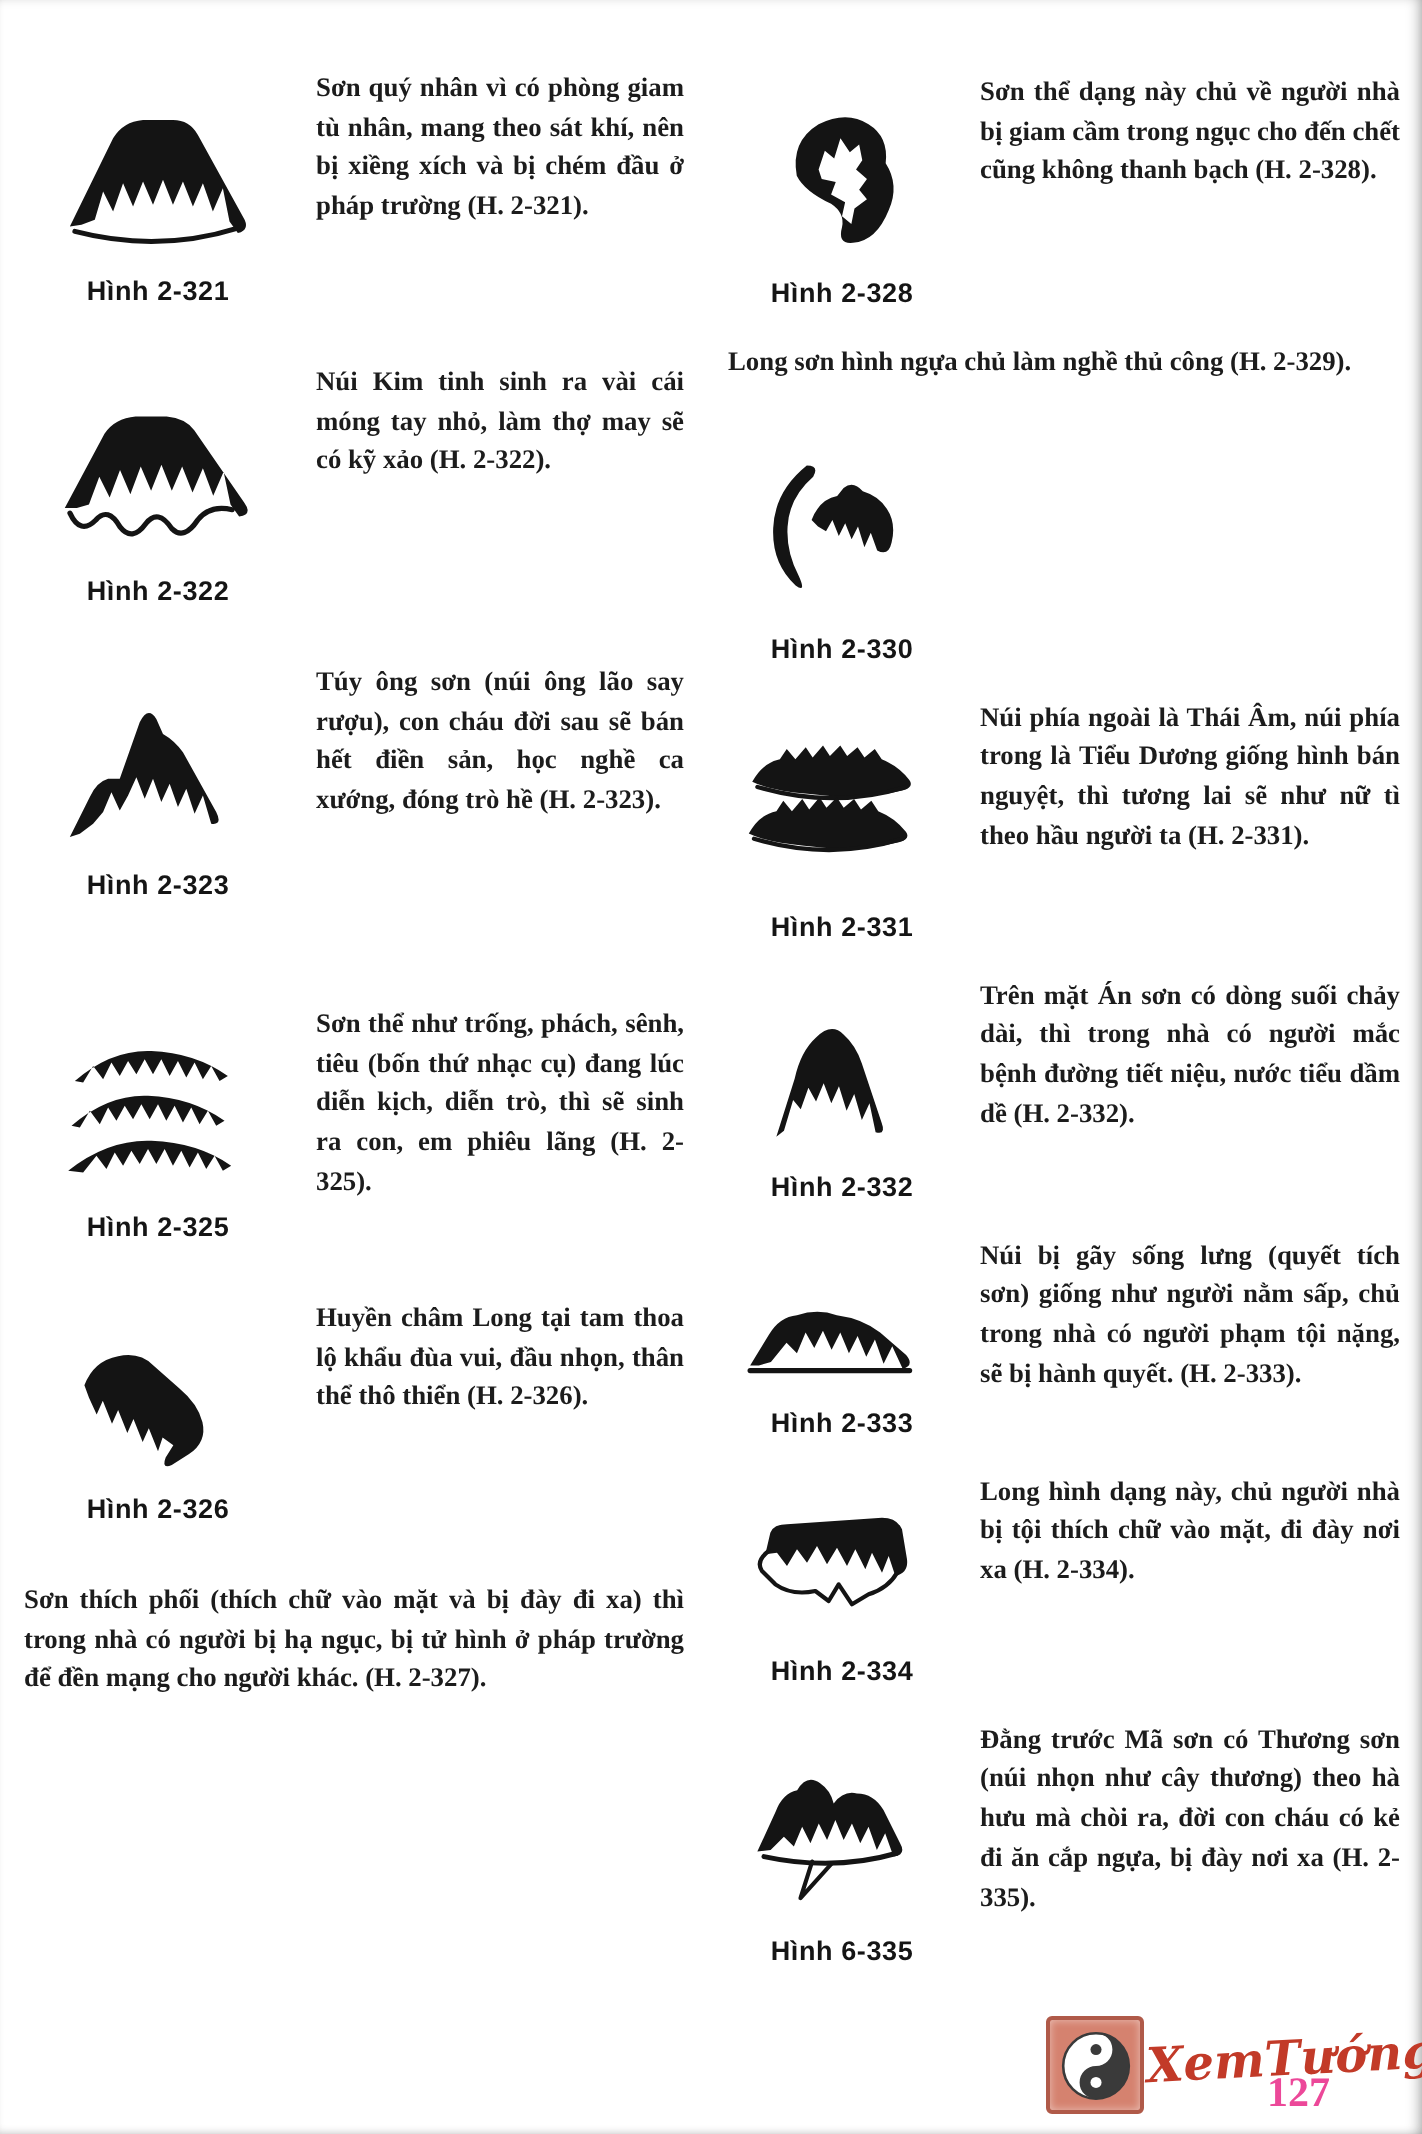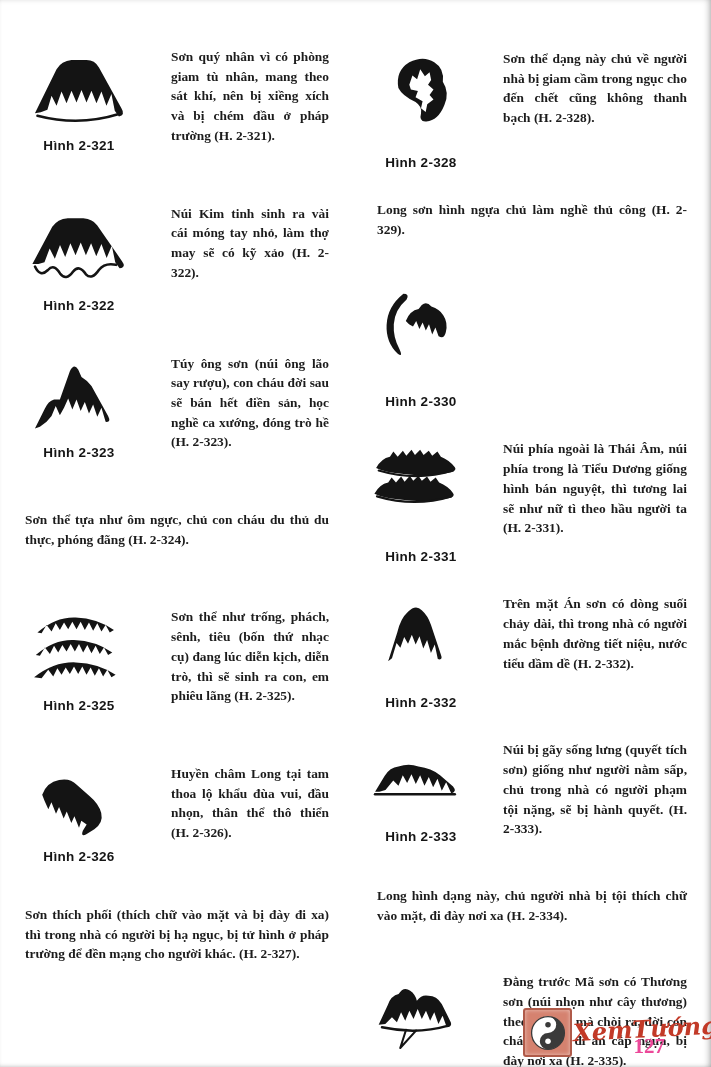--- a/index.html
+++ b/index.html
@@ -7,25 +7,25 @@
         box-shadow:inset -4px 0 7px -3px rgba(0,0,0,.35), inset 0 -2px 4px -2px rgba(0,0,0,.15);
         font-family:"Liberation Serif", serif;}
   .col{position:absolute;top:0;display:flex;flex-direction:column;}
   .col-left{left:6px;width:348px;padding-top:30px;}
   .col-right{left:358px;width:350px;padding-top:32px;}
   .entry{display:flex;flex-direction:row;}
   .col-left .entry{margin-bottom:24px;}
   .col-right .entry{margin-bottom:13px;}
   .figwrap{flex:none;display:flex;flex-direction:column;align-items:center;padding-top:20px;}
   .col-left .figwrap{width:146px;}
-  .col-right .figwrap{width:126px;gap:16px;}
+  .col-right .figwrap{width:126px;}
   .fig{display:block;}
   .caption{margin-top:9px;font-family:"Liberation Sans", sans-serif;font-weight:700;
            font-size:13.5px;color:#151515;letter-spacing:.3px;white-space:nowrap;}
-  .desc{flex:1;margin:17px;padding:0 8px 0 2px;font-size:13.4px;line-height:1.47;
+  .desc{flex:1;margin:4px;padding:0 8px 0 2px;font-size:13.4px;line-height:1.47;
         font-weight:700;color:#1c1c1c;text-align:justify;}
   .col-right .desc{padding-right:4px;}
   
   .watermark{position:absolute;right:10px;bottom:10px;width:178px;height:52px;}
   .wm-box{position:absolute;left:0;top:3px;width:45px;height:45px;background:#d5826f;
           border:2px solid #b05a49;border-radius:3px;display:flex;align-items:center;justify-content:center;
           box-shadow:inset 0 0 4px rgba(255,255,255,.5);}
   .wm-text{position:absolute;left:50px;top:8px;font-family:"DejaVu Serif", serif;
            font-style:italic;font-weight:700;font-size:24px;color:#c23a28;
            transform:rotate(-3deg);letter-spacing:0px;white-space:nowrap;}
@@ -61,21 +61,20 @@
     <div class="entry">
       <div class="figwrap">
         <svg class="fig" viewBox="0 0 120 95" width="100" height="79">
             <path d="M7,86 L19,62 Q23,53 30,51 L37,51 L49,17 Q54,7 59,15 L63,24 Q70,28 75,35 L95,71 Q99,79 92,78 L87,61 L82,72 L77,57 L72,68 L67,54 L62,65 L57,51 L52,63 L47,50 L42,61 L37,70 L32,59 L27,71 L21,78 L13,84 Z" fill="#141414"></path>
           </svg>
         <div class="caption">Hình 2-323</div>
       </div>
       <p class="desc">Túy ông sơn (núi ông lão say rượu), con cháu đời sau sẽ bán hết điền sản, học nghề ca xướng, đóng trò hề (H. 2-323).</p>
     </div>
     <div class="entry">
-      <p class="desc">Sơn thể tựa như ôm ngực, chủ con cháu du thủ du thực, phóng đãng (H. 2-324).</p>
     </div>
     <div class="entry">
       <div class="figwrap">
         <svg class="fig" viewBox="0 0 120 95" width="100" height="79">
             <path d="M10,27 Q32,8 56,9 Q82,10 102,24 L97,27 L92,18 L87,26 L82,16 L77,25 L72,15 L67,24 L62,14 L57,23 L52,14 L47,23 L42,15 L37,24 L32,16 L27,26 L21,18 L15,28 Z" fill="#141414"></path>
             <path d="M8,54 Q30,35 54,36 Q80,37 100,51 L95,54 L90,45 L85,53 L80,43 L75,52 L70,42 L65,51 L60,41 L55,50 L50,41 L45,50 L40,42 L35,51 L30,43 L25,53 L19,45 L13,55 Z" fill="#141414"></path>
             <path d="M6,81 Q30,62 56,63 Q84,64 104,78 L99,81 L94,72 L89,80 L84,70 L79,79 L74,69 L69,78 L64,68 L59,77 L54,68 L49,77 L44,69 L39,78 L34,70 L29,80 L23,72 L15,82 Z" fill="#141414"></path>
           </svg>
         <div class="caption">Hình 2-325</div>
       </div>
@@ -143,20 +142,27 @@
       <div class="figwrap">
         <svg class="fig" viewBox="0 0 120 70" width="104" height="61">
             <path d="M7,56 L18,38 Q24,28 34,27 Q46,23 57,27 Q72,29 82,37 L97,50 Q102,56 95,58 L89,45 L84,55 L79,41 L74,51 L69,39 L64,49 L59,37 L54,47 L49,36 L44,46 L39,37 L34,49 L28,43 L19,54 L12,56 Z" fill="#141414"></path>
             <path d="M7,59 L99,59" fill="none" stroke="#141414" stroke-width="3" stroke-linecap="round" stroke-linejoin="round"></path>
           </svg>
         <div class="caption">Hình 2-333</div>
       </div>
       <p class="desc">Núi bị gãy sống lưng (quyết tích sơn) giống như người nằm sấp, chủ trong nhà có người phạm tội nặng, sẽ bị hành quyết. (H. 2-333).</p>
     </div>
     <div class="entry">
+      <div class="figwrap">
+        <svg class="fig" viewBox="0 0 120 80" width="100" height="67">
+            <path d="M14,30 L17,17 Q19,12 27,12 L84,8 Q93,8 96,15 L99,33 Q100,41 92,43 L88,31 L84,41 L78,29 L74,39 L68,27 L63,37 L57,26 L51,36 L45,25 L39,35 L33,27 L27,37 L21,29 Z" fill="#141414"></path>
+            <path d="M16,28 Q8,34 12,40 L20,48 Q30,55 44,52 L52,58 L58,48 L66,60 L76,54 Q88,50 93,41" fill="none" stroke="#141414" stroke-width="2.5" stroke-linecap="round" stroke-linejoin="round"></path>
+          </svg>
+        <div class="caption">Hình 2-334</div>
+      </div>
       <p class="desc">Long hình dạng này, chủ người nhà bị tội thích chữ vào mặt, đi đày nơi xa (H. 2-334).</p>
     </div>
     <div class="entry">
       <div class="figwrap">
         <svg class="fig" viewBox="0 0 120 100" width="100" height="83">
             <path d="M9,60 L20,36 Q24,25 33,23 Q39,13 47,19 Q53,23 55,31 Q61,23 69,25 Q79,25 85,35 L95,55 Q99,62 91,63 L86,49 L81,59 L76,45 L71,55 L66,43 L61,53 L56,41 L51,53 L46,43 L41,55 L36,45 L31,57 L25,51 L17,59 Z" fill="#141414"></path>
             <path d="M13,63 Q55,72 93,61" fill="none" stroke="#141414" stroke-width="3" stroke-linecap="round" stroke-linejoin="round"></path>
             <path d="M42,66 L35,88 L54,67" fill="none" stroke="#141414" stroke-width="2.5" stroke-linecap="round" stroke-linejoin="round"></path>
           </svg>
         <div class="caption">Hình 6-335</div>

